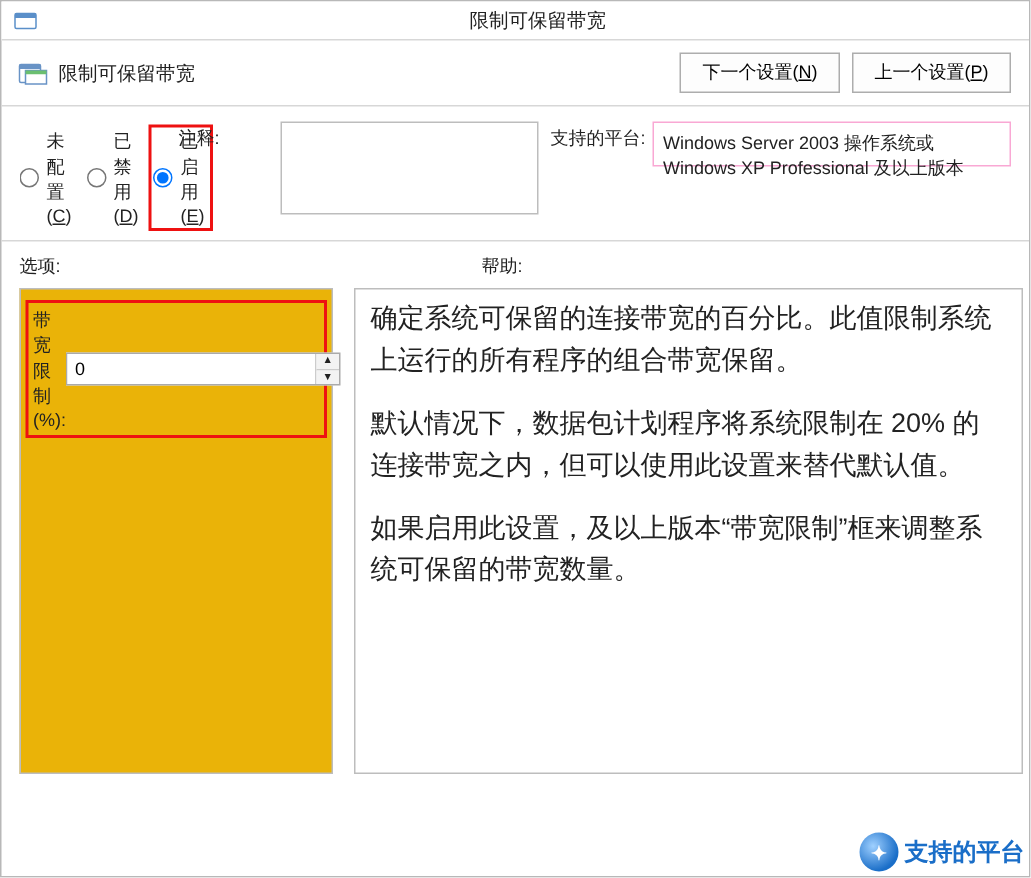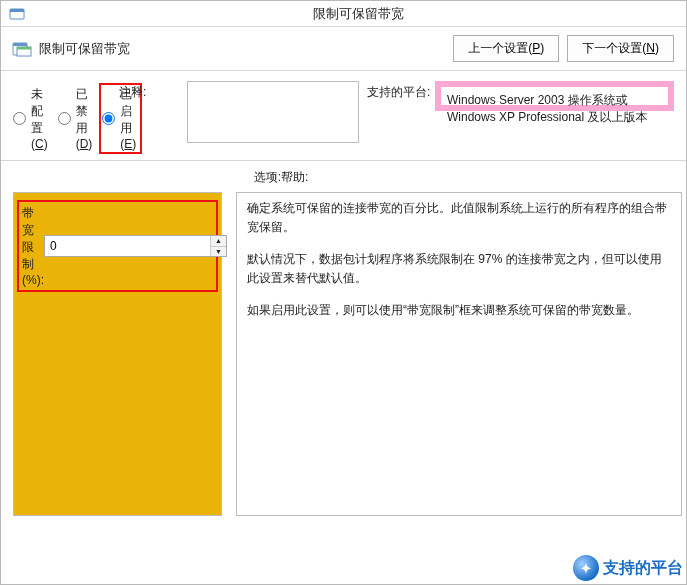--- a/index.html
+++ b/index.html
@@ -100,50 +100,50 @@
     border: 1px solid #bdbdbd;
     background: #fff;
     padding: 3px 5px;
     font-size: 12px;
     overflow-y: auto;
     resize: none;
   }
   .platform-box {
     flex:1;
     height: 30px;
-    border: 6px solid #f9a8d4;
+    border: 1px solid #f9a8d4;
     background: #fff;
     padding: 5px 6px;
     font-size: 12px;
   }
   .columns-header {
     display: flex;
     padding: 8px 12px 6px 12px;
   }
-  .col-left-head { width: 268px; text-align: right; }
-  .col-right-head { flex:1; }
+  .col-left-head { width: 268px; }
+  .col-right-head { flex:1;margin-left:40px; }
   .columns {
     display: flex;
     height: 328px;
     padding: 0 4px 4px 12px;
   }
   .options-panel {
     width: 209px;
     border: 1px solid #bdbdbd;
     background: #eab308;
     margin-right: 14px;
     padding: 10px 6px;
   }
   .help-panel {
     flex:1;
     border: 1px solid #bdbdbd;
     background: #fff;
     padding: 6px 10px;
     overflow-y: auto;
-    font-size: 12px;
+    font-size: 18px;
     line-height: 1.55;
   }
   .help-panel p { margin: 0 0 14px 0; }
   .spinner-row {
     display: flex; align-items: center;
     border: 2px solid #e11;
     padding: 3px 3px;
     margin: -3px -3px 0 -3px;
   }
   .spinner-label {
@@ -206,22 +206,22 @@
         <svg width="20" height="16" viewBox="0 0 20 16">
           <rect x="1" y="2" width="14" height="12" rx="1" fill="#fff" stroke="#6893c6"></rect>
           <rect x="1" y="2" width="14" height="3" fill="#6893c6"></rect>
           <rect x="5" y="6" width="14" height="9" fill="#fff" stroke="#6893c6"></rect>
           <rect x="5" y="6" width="14" height="2.5" fill="#6bbf70"></rect>
         </svg>
       </span>
       <span>限制可保留带宽</span>
     </div>
     <div class="header-buttons">
+      <button class="btn">下一个设置(<u>N</u>)</button>
       <button class="btn">上一个设置(<u>P</u>)</button>
-      <button class="btn">下一个设置(<u>N</u>)</button>
     </div>
   </div>
 
   <div class="body">
     <div class="radios">
       <label class="radio-item">
         <input type="radio" name="state" style="">
         <span>未配置(<u>C</u>)</span>
       </label>
       <label class="radio-item">
@@ -258,22 +258,22 @@
           <input class="spinner-input" value="0" style="">
           <div class="spinner-btns">
             <div class="spinner-btn">▲</div>
             <div class="spinner-btn">▼</div>
           </div>
         </div>
       </div>
     </div>
     <div class="help-panel">
       <p>确定系统可保留的连接带宽的百分比。此值限制系统上运行的所有程序的组合带宽保留。</p>
-      <p>默认情况下，数据包计划程序将系统限制在 97% 的连接带宽之内，但可以使用此设置来替代默认值。</p>
-      <p>如果启用此设置，则可以使用“带宽限制”框来调整系统可保留的带宽数量。</p>
+      <p>默认情况下，数据包计划程序将系统限制在 20% 的连接带宽之内，但可以使用此设置来替代默认值。</p>
+      <p>如果启用此设置，及以上版本“带宽限制”框来调整系统可保留的带宽数量。</p>
     </div>
   </div>
 
 </div>
 
 <div class="watermark">
   <span class="globe">✦</span>
   <span>支持的平台</span>
 </div>
 

